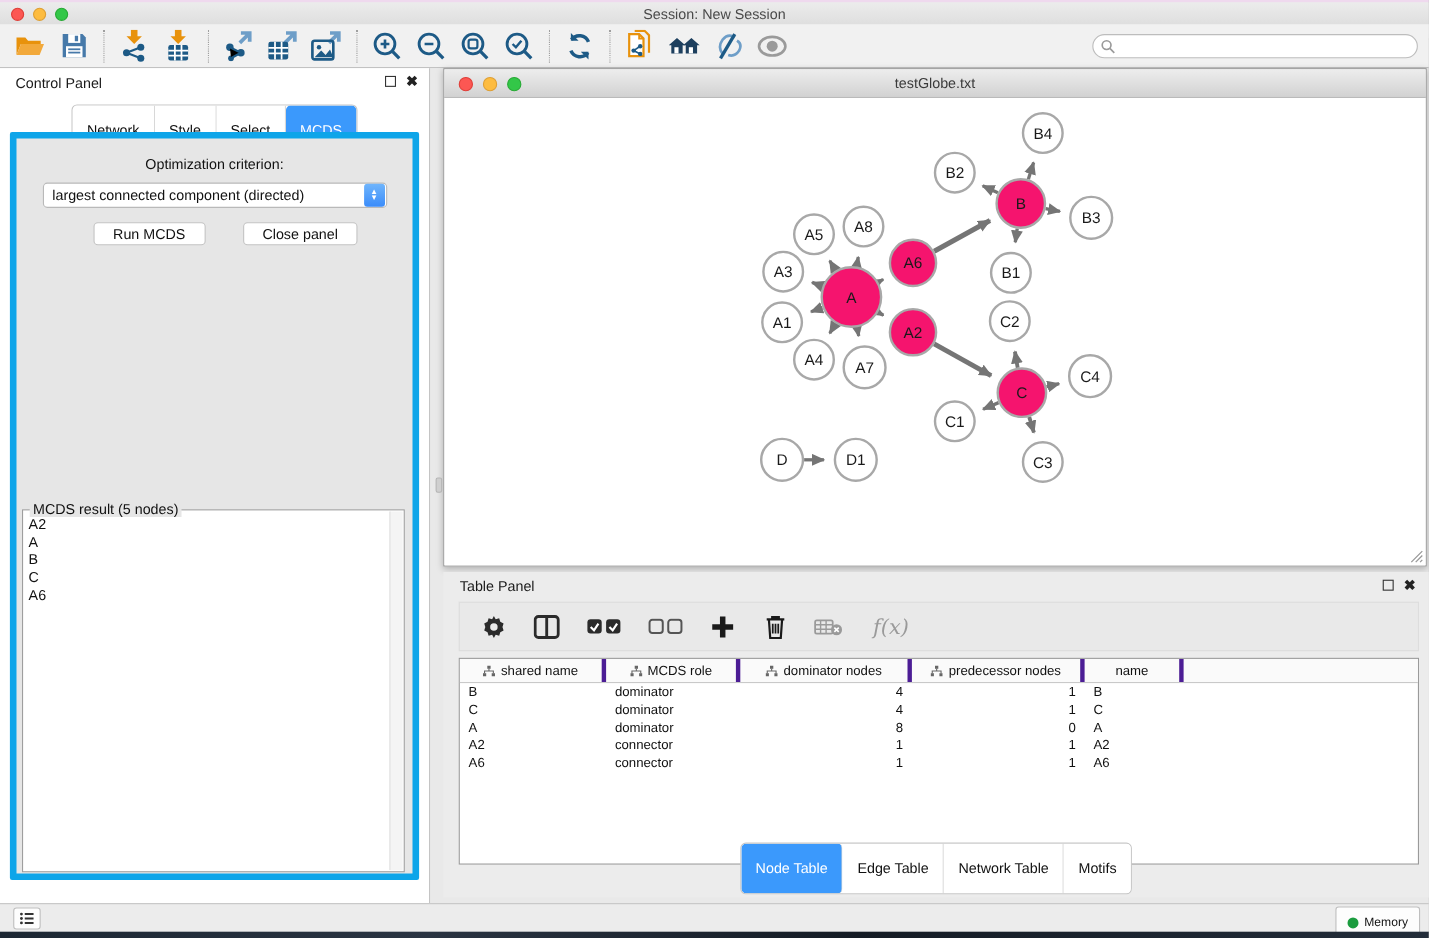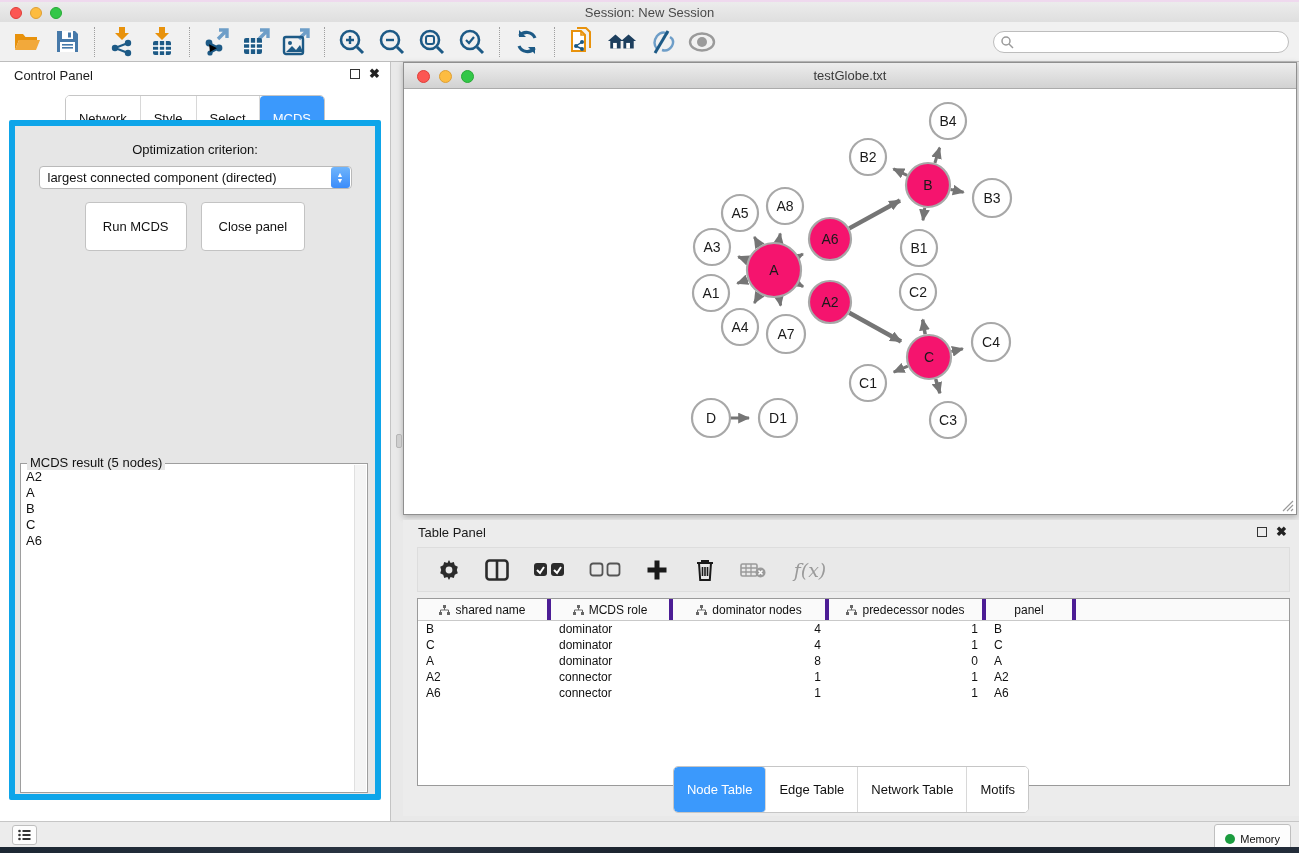--- a/index.html
+++ b/index.html
@@ -51,21 +51,21 @@
   .opt-label { margin-top:16px; text-align:center; font-size:13px; color:#111; }
   .dropdown { margin:9px auto 0; width:313px; height:23px; background:#fff;
     border:1px solid #B9B9B9; border-radius:4px; display:flex; align-items:center; cursor:pointer; }
   .dropdown .dd-text { flex:1; font-size:13px; padding-left:8px; color:#111;
     white-space:nowrap; overflow:hidden; }
   .dd-stepper { width:19px; height:21px; background:linear-gradient(#6FB5FC,#3B8CFA);
     border-radius:3px; margin-right:1px; display:flex; flex-direction:column;
     align-items:center; justify-content:center; color:#fff; font-size:7px; line-height:6px; }
   .btn-row { margin-top:13px; display:flex; justify-content:center; gap:14px; }
   .mac-btn { background:#fff; border:1px solid #C3C3C3; border-radius:4px;
-    font-size:13px; color:#111; padding:16px 17px; cursor:pointer; }
+    font-size:13px; color:#111; padding:2px 17px; cursor:pointer;margin-left:20px; }
   .result-box { position:absolute; left:5px; right:7px; top:337px; bottom:1px;
     border:1px solid #9E9E9E; background:#fff; }
   .result-legend { position:absolute; top:-9px; left:6px; background:#E6E6E6;
     font-size:13px; color:#111; padding:0 3px; }
   .result-list { position:absolute; inset:1px 13px 1px 1px; padding:4px 0 0 4px;
     font-size:13px; color:#111; line-height:16px; overflow:hidden; }
   .result-scroll { position:absolute; top:1px; bottom:1px; right:1px; width:12px;
     background:#F4F4F4; border-left:1px solid #E0E0E0; }
 
   
@@ -495,21 +495,21 @@
             <div class="dt-hcell" style="width: 157px;">
               <svg width="11" height="10" viewBox="0 0 11 10">
                 <rect x="4" y="0" width="3" height="3" fill="#666"></rect>
                 <rect x="0" y="7" width="3" height="3" fill="#666"></rect>
                 <rect x="8" y="7" width="3" height="3" fill="#666"></rect>
                 <path d="M5.5,3 v2 M1.5,7 V5 h8 v2" stroke="#666" stroke-width="1" fill="none"></path>
               </svg>
               <span>predecessor nodes</span>
             </div>
             <div class="dt-hcell" style="width: 90px;">
-              <span>panel</span>
+              <span>name</span>
             </div>
           </div>
         <div class="dt-body">
             <div class="dt-row">
               <div class="dt-cell" style="width: 133px; text-align: left;">B</div>
               <div class="dt-cell" style="width: 122px; text-align: left;">dominator</div>
               <div class="dt-cell" style="width: 156px; text-align: right;">4</div>
               <div class="dt-cell" style="width: 157px; text-align: right;">1</div>
               <div class="dt-cell" style="width: 90px; text-align: left;">B</div>
             </div>

